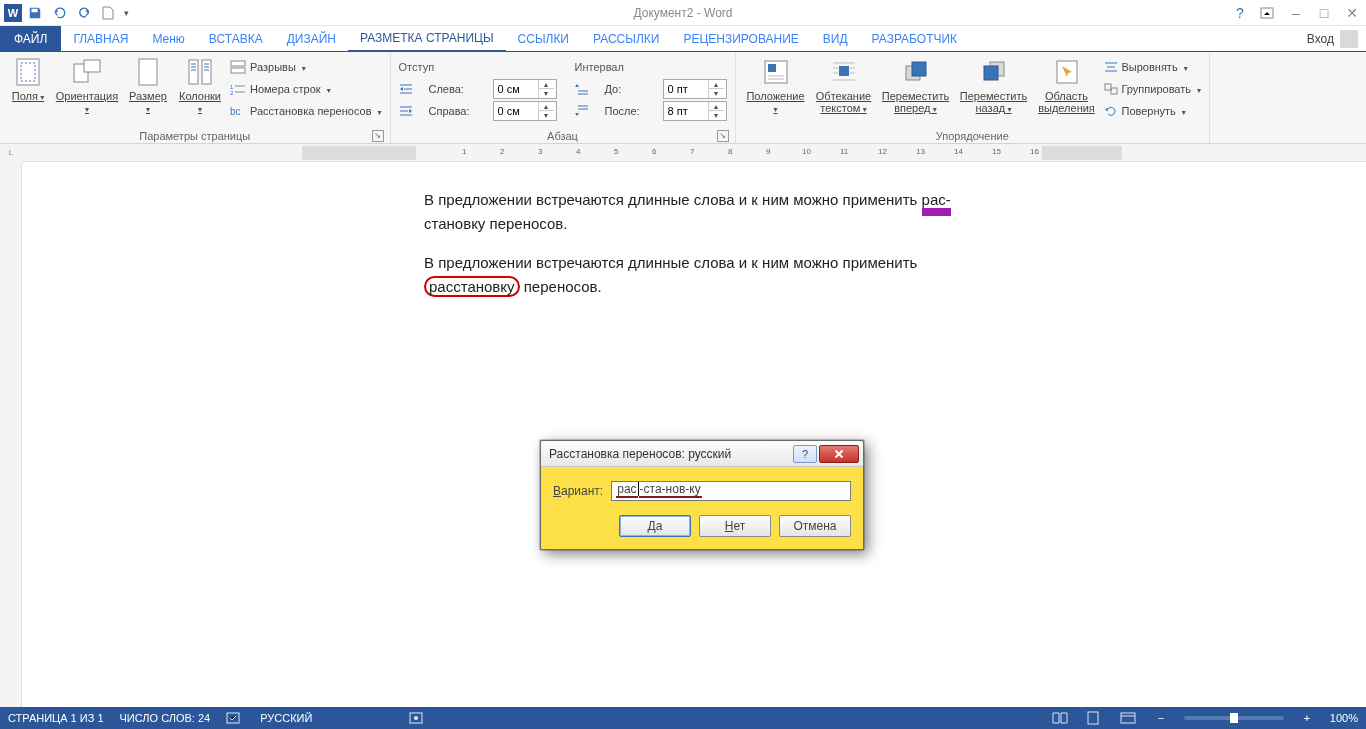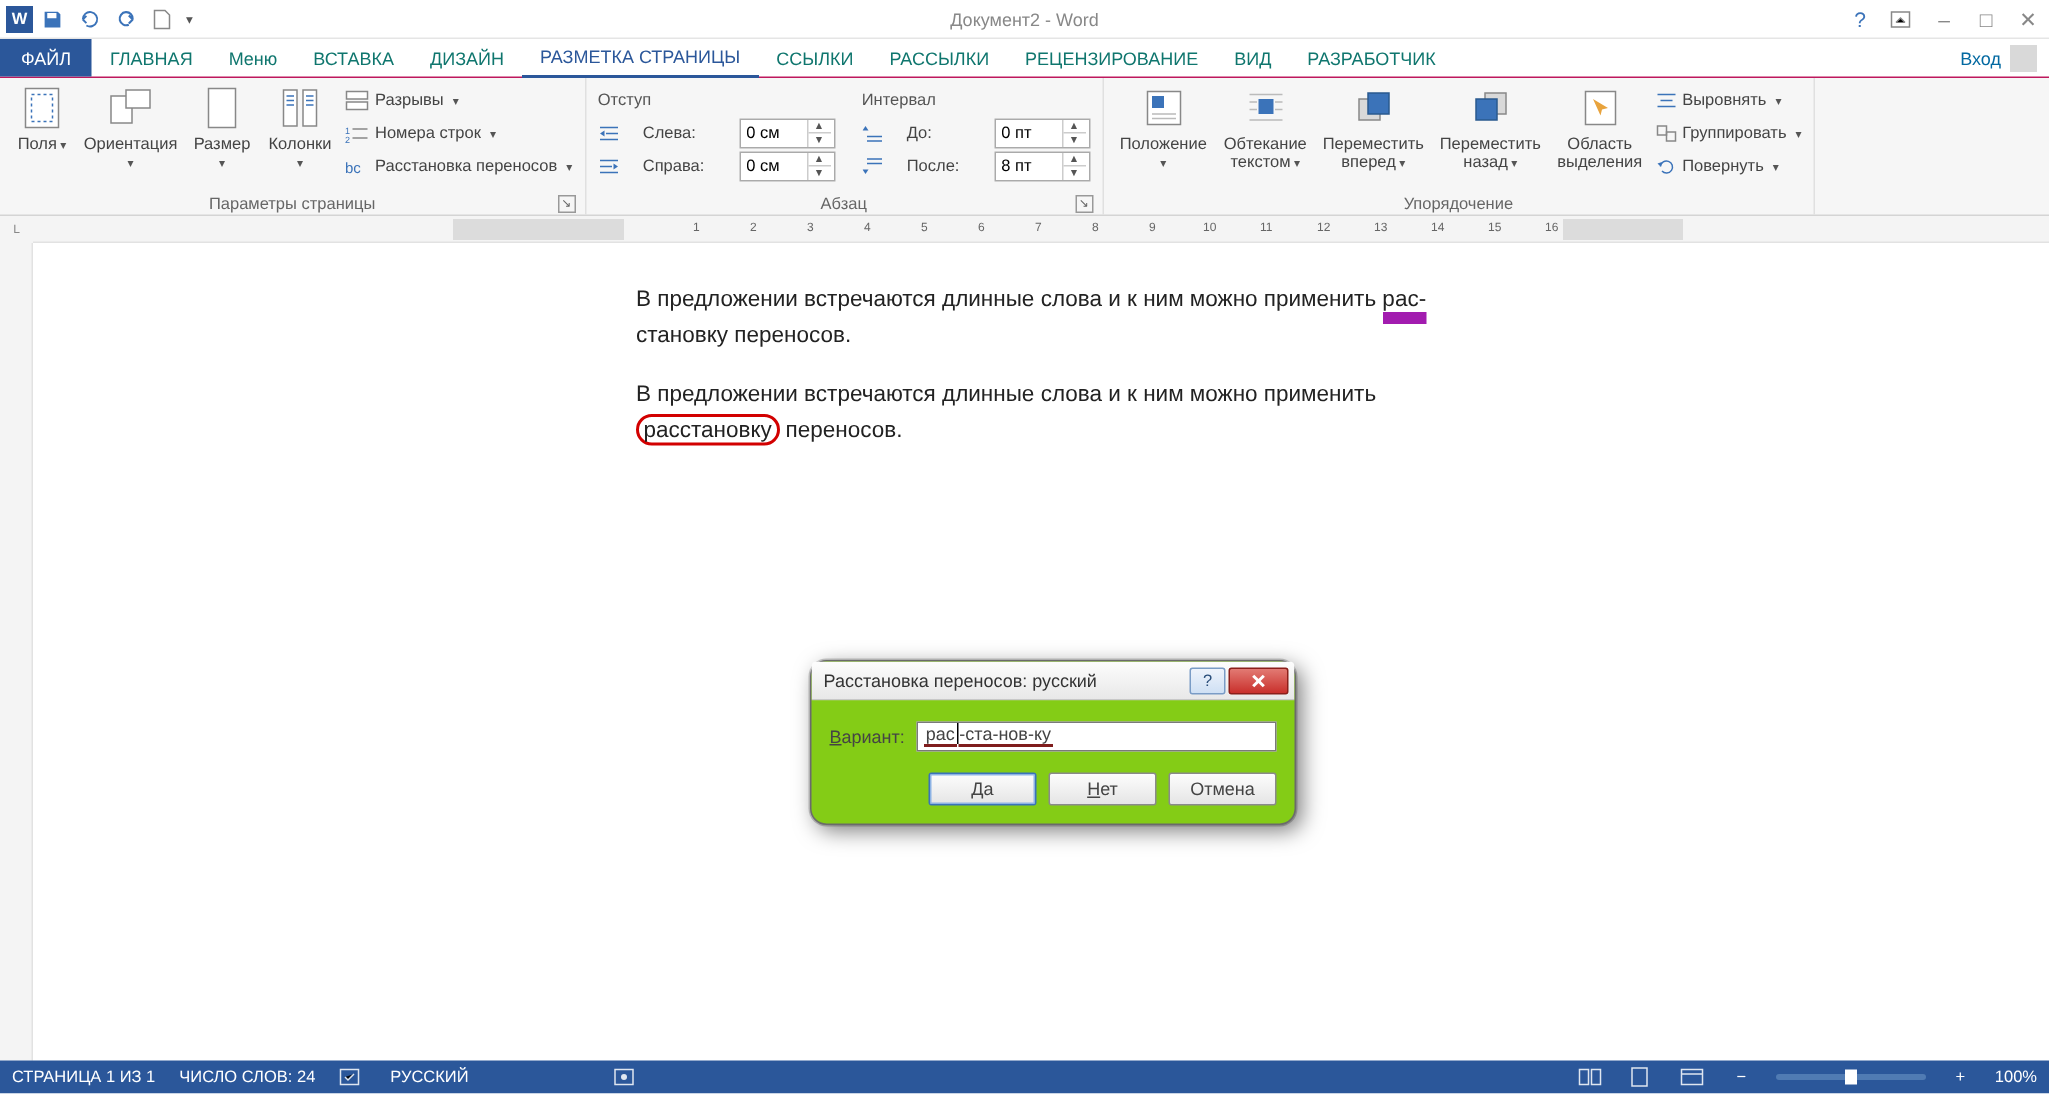--- a/index.html
+++ b/index.html
@@ -10,33 +10,33 @@
   .app-icon { width: 18px; height: 18px; margin: 0 6px 0 4px; background: #2b579a; display: inline-flex; align-items: center; justify-content: center; color: #fff; font-size: 11px; font-weight: bold; }
   .qat { display: flex; align-items: center; gap: 10px; }
   .qat svg, .qat .glyph { color: #3b73b9; }
   .titlebar .title { position: absolute; left: 0; right: 0; text-align: center; color: #888; font-size: 12px; pointer-events: none; }
   .win-controls { margin-left: auto; display: flex; align-items: center; gap: 12px; padding-right: 6px; color: #888; }
   .win-controls .wc { width: 16px; text-align: center; font-size: 14px; line-height: 16px; }
 
   
   .tabs { height: 26px; display: flex; align-items: stretch; background: #fff; border-bottom: 1px solid #be185d; }
   .tab-file { background: #2b579a; color: #fff; padding: 0 14px; display: flex; align-items: center; font-size: 12px; }
-  .tab { padding: 0 12px; display: flex; align-items: center; color: #0f766e; }
+  .tab { padding: 0 12px; display: flex; align-items: center; color: #3b82f6; }
   .tab.active { color: #2b579a; border-bottom: 2px solid #2b579a; margin-bottom: -1px; background: #fff; }
   .tabs .spacer { flex: 1; }
-  .signin { padding: 0 8px; display: flex; align-items: center; gap: 6px; color: #0369a1; }
+  .signin { padding: 0 8px; display: flex; align-items: center; gap: 6px; color: #404040; }
   .avatar { width: 18px; height: 18px; background: #d9d9d9; }
 
   
   .ribbon { height: 92px; background: #f6f6f6; border-bottom: 1px solid #d4d4d4; display: flex; }
   .group { border-right: 1px solid #e0e0e0; padding: 4px 8px 1px 8px; display: flex; flex-direction: column; justify-content: space-between; }
   .group-content { display: flex; align-items: flex-start; gap: 6px; flex:1; }
   .group-label { text-align: center; color: #666; font-size: 11px; padding-top: 1px; position: relative; }
   .group-label .launcher { position: absolute; right: -2px; bottom: 0; width: 12px; height: 12px; border: 1px solid #999; font-size: 8px; line-height: 10px; text-align: center; color: #666; }
-  .big-btn { width: 52px; text-align: center; font-size: 11px; color: #444; }
+  .big-btn { width: 52px; text-align: center; font-size: 11px; color: #444; text-decoration: underline; }
   .big-btn .bicon { height: 32px; display:flex; align-items:center; justify-content:center; margin-bottom:2px; }
   .big-btn .caret::after { content: " \25BE"; font-size: 8px; color: #555;}
   .small-row { display:flex; align-items:center; gap:4px; font-size:11px; color:#444; white-space:nowrap; height:22px; }
   .small-row .caret::after { content:"\25BE"; font-size:8px; color:#555; margin-left:2px;}
   .field-row { display:flex; align-items:center; gap:16px; height:22px; font-size:11px;}
   .field-label { width:48px; }
   .spin { width:64px; height:20px; border:1px solid #aaa; background:#fff; display:flex; align-items:center; }
   .spin input { border:0; width:44px; font-size:11px; padding-left:4px; outline:none; background:transparent;}
   .spin .arrows { width:16px; display:flex; flex-direction:column; border-left:1px solid #ccc;}
   .spin .arrows span { height:9px; font-size:7px; text-align:center; line-height:9px; color:#555; border-bottom:1px solid #ccc;}
@@ -50,21 +50,21 @@
   .vruler .corner { position:absolute; top:0; left:0; width:22px; height:18px; background:#f4f4f4; font-size:8px; color:#888; text-align:center; line-height:18px;}
   .doc-area { flex:1; position:relative; overflow:hidden;}
   .hruler { height: 18px; background:#f4f4f4; border-bottom:1px solid #e2e2e2; position:relative; font-size:8px; color:#666;}
   .hruler .marks { position:absolute; left:280px; right:0; top:0; bottom:0;}
   .page { position:absolute; left:282px; top:26px; width:790px; background:#fff; }
   .para { font-family: Calibri, sans-serif; font-size: 15px; color:#222; line-height:1.55; padding: 8px 102px 6px 120px;}
   .red-under { border-bottom:8px solid #a21caf;}
   .red-circ { border:2px solid #d20000; border-radius:12px; padding:0 3px;}
 
   
-  .dialog { position:absolute; left:518px; top:296px; width:324px; background:#84cc16; border:1px solid #6b6b6b; box-shadow: 4px 4px 14px rgba(0,0,0,.5), 0 0 0 1px rgba(0,0,0,.2); border-radius:11px;}
+  .dialog { position:absolute; left:518px; top:296px; width:324px; background:#fde047; border:1px solid #6b6b6b; box-shadow: 4px 4px 14px rgba(0,0,0,.5), 0 0 0 1px rgba(0,0,0,.2); border-radius:1px;}
   .dlg-title { height:26px; background:linear-gradient(#fdfdfd,#e8e8e8); border-bottom:1px solid #c8c8c8; display:flex; align-items:center; padding:0 4px 0 8px; font-size:12px; color:#333; border-radius:3px 3px 0 0;}
   .dlg-title .t-spacer{flex:1;}
   .dlg-title .help{ width:24px; height:18px; background:linear-gradient(#eef3fb,#cfe0f4); border:1px solid #7a9cc6; text-align:center; font-size:11px; line-height:16px; color:#2a4e7a; border-radius:2px; margin-right:2px;}
   .dlg-title .close{ width:40px; height:18px; background:linear-gradient(#e27a73,#c9302c); border:1px solid #8b1f1a; border-radius:2px; position:relative;}
   .dlg-title .close::before, .dlg-title .close::after{content:""; position:absolute; left:50%; top:50%; width:10px; height:2px; background:#fff; transform-origin:center;}
   .dlg-title .close::before{ transform:translate(-50%,-50%) rotate(45deg);}
   .dlg-title .close::after{ transform:translate(-50%,-50%) rotate(-45deg);}
   .dlg-body { padding:14px 12px 12px 12px;}
   .dlg-row { display:flex; align-items:center; gap:8px; margin-bottom:14px;}
   .dlg-row label { font-size:12px;}

